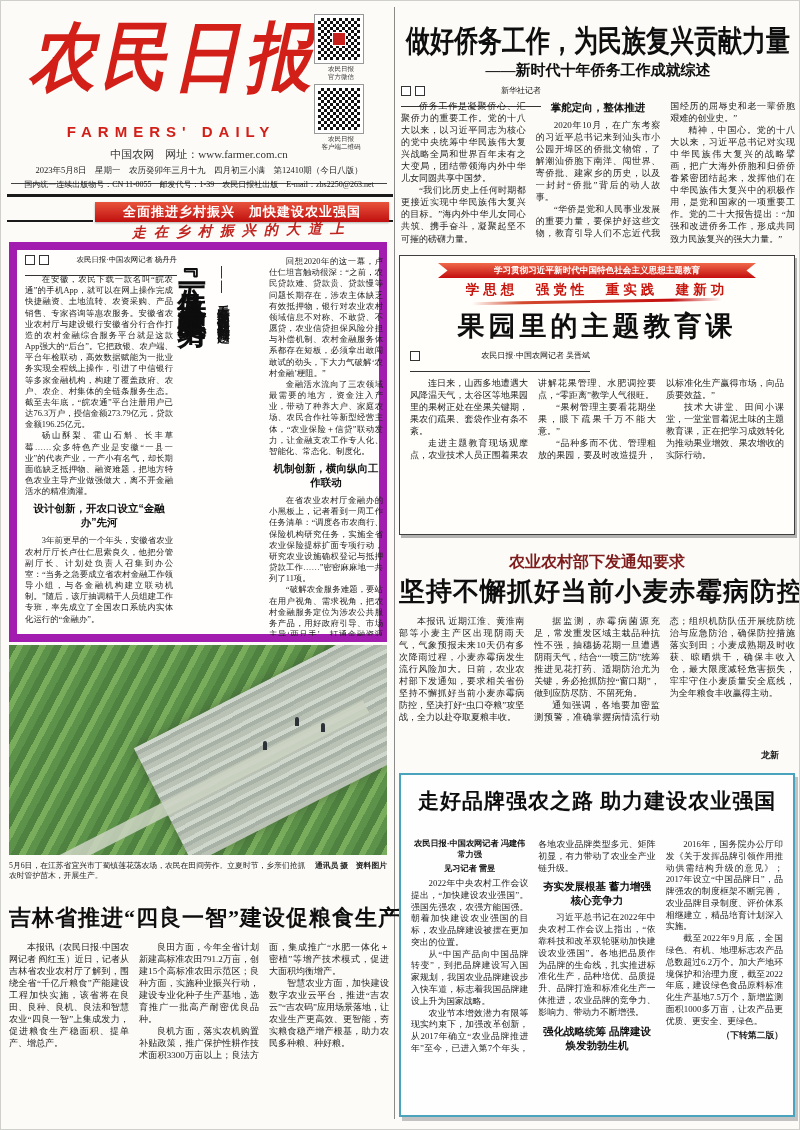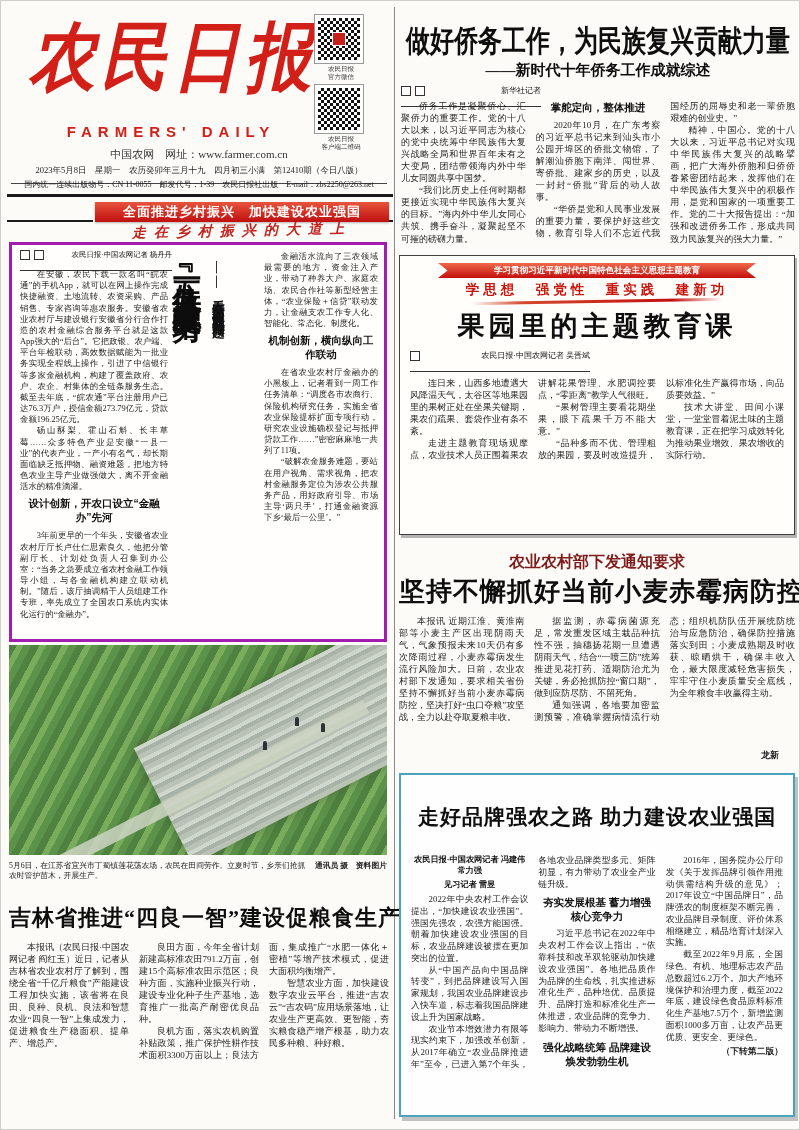--- a/index.html
+++ b/index.html
@@ -44,21 +44,21 @@
   .byline-text{flex:1;text-align:right;}
 
   
   .banner-red{background:linear-gradient(180deg,#e8543c,#c00f0f);color:#fff;font-weight:900;
               font-size:13px;letter-spacing:1px;text-align:center;line-height:20px;height:20px;
               font-family:"Liberation Sans",sans-serif;box-shadow:0 1px 2px rgba(0,0,0,.3);white-space:nowrap;}
   .banner-script{color:#c1241f;font-style:italic;font-weight:bold;font-size:14px;letter-spacing:8px;
                  text-align:center;transform:rotate(-1.2deg);font-family:"DejaVu Serif",serif;white-space:nowrap;}
 
   
-  .feature-box{border:3px solid #a21caf;background:#fffefd;box-sizing:border-box;}
+  .feature-box{border:8px solid #a21caf;background:#fffefd;box-sizing:border-box;}
   .v-wrap{display:flex;flex-direction:row;align-items:flex-start;}
   .v-main{writing-mode:vertical-lr;text-orientation:upright;font-size:29px;font-weight:900;
           letter-spacing:3px;color:#0d0d0d;line-height:1.05;}
   .v-sub{writing-mode:vertical-lr;text-orientation:mixed;font-size:12.5px;font-weight:bold;
          padding-top:6px;margin-left:7px;letter-spacing:2px;color:#111;}
 
   
   .edu-box{border:1px solid #3f3f3f;background:#fffefb;box-shadow:2px 3px 0 rgba(90,90,90,.45);box-sizing:border-box;padding:7px 10px;}
   .ribbon{margin:0 auto;width:318px;height:15px;background:linear-gradient(180deg,#ef6a4a,#c40e0e);
           color:#fff;font-size:8.6px;font-weight:bold;text-align:center;line-height:15px;
@@ -145,20 +145,21 @@
         <p class="para">在安徽，农民下载一款名叫“皖农通”的手机App，就可以在网上操作完成快捷融资、土地流转、农资采购、产品销售、专家咨询等惠农服务。安徽省农业农村厅与建设银行安徽省分行合作打造的农村金融综合服务平台就是这款App强大的“后台”。它把政银、农户端、平台年检联动，高效数据赋能为一批业务实现全程线上操作，引进了中信银行等多家金融机构，构建了覆盖政府、农户、农企、村集体的全链条服务生态。截至去年底，“皖农通”平台注册用户已达76.3万户，授信金额273.79亿元，贷款金额196.25亿元。</p>
         <p class="para">砀山酥梨、霍山石斛、长丰草莓……众多特色产业是安徽“一县一业”的代表产业，一产小有名气，却长期面临缺乏抵押物、融资难题，把地方特色农业主导产业做强做大，离不开金融活水的精准滴灌。</p>
         <h4 class="subhead">设计创新，开农口设立“金融办”先河</h4>
         <p class="para">3年前更早的一个年头，安徽省农业农村厅厅长卢仕仁思索良久，他把分管副厅长、计划处负责人召集到办公室：“当务之急要成立省农村金融工作领导小组，与各金融机构建立联动机制。”随后，该厅抽调精干人员组建工作专班，率先成立了全国农口系统内实体化运行的“金融办”。</p>
       </div>
     <div class="abs v-wrap" style="left:160px;top:10px;height:378px;">
       <div class="v-main">『五位一体』金融支农更给力</div>
       <div class="v-sub">——看安徽如何破解农业融资难问题</div>
     </div>
     <div class="abs single-col" style="left:252px;top:6px;width:114px;height:380px;font-size:8.4px;">
+        <p class="para">回想2020年的这一幕，卢仕仁坦言触动很深：“之前，农民贷款难、贷款贵、贷款慢等问题长期存在，涉农主体缺乏有效抵押物，银行对农业农村领域信息不对称、不敢贷、不愿贷，农业信贷担保风险分担与补偿机制、农村金融服务体系都存在短板，必须拿出敢闯敢试的劲头，下大力气破解‘农村金融’梗阻。”</p>
         <p class="para">金融活水流向了三农领域最需要的地方，资金注入产业，带动了种养大户、家庭农场、农民合作社等新型经营主体，“农业保险＋信贷”联动发力，让金融支农工作专人化、智能化、常态化、制度化。</p>
         <h4 class="subhead">机制创新，横向纵向工作联动</h4>
         <p class="para">在省农业农村厅金融办的小黑板上，记者看到一周工作任务清单：“调度各市农商行、保险机构研究任务，实施全省农业保险提标扩面专项行动，研究农业设施确权登记与抵押贷款工作……”密密麻麻地一共列了11项。</p>
         <p class="para">“破解农金服务难题，要站在用户视角、需求视角，把农村金融服务定位为涉农公共服务产品，用好政府引导、市场主导‘两只手’，打通金融资源下乡‘最后一公里’。”</p>
       </div>
   </div>
 
   <div class="abs photo" style="left:8px;top:644px;width:378px;height:210px;">
     <div class="paddy"></div>
     <div class="path-strip"></div>
@@ -200,21 +201,21 @@
   <div class="abs kicker" style="left:398px;top:551px;width:396px;font-size:16px;">农业农村部下发通知要求</div>
   <div class="abs headline-serif" style="left:398px;top:573px;width:396px;font-size:26px;letter-spacing:1px;">坚持不懈抓好当前小麦赤霉病防控</div>
   <div class="abs cols3" style="left:398px;top:614px;width:396px;height:148px;">
       <p class="para">本报讯 近期江淮、黄淮南部等小麦主产区出现阴雨天气，气象预报未来10天仍有多次降雨过程，小麦赤霉病发生流行风险加大。日前，农业农村部下发通知，要求相关省份坚持不懈抓好当前小麦赤霉病防控，坚决打好“虫口夺粮”攻坚战，全力以赴夺取夏粮丰收。</p>
       <p class="para">据监测，赤霉病菌源充足，常发重发区域主栽品种抗性不强，抽穗扬花期一旦遭遇阴雨天气，结合“一喷三防”统筹推进见花打药、适期防治尤为关键，务必抢抓防控“窗口期”，做到应防尽防、不留死角。</p>
       <p class="para">通知强调，各地要加密监测预警，准确掌握病情流行动态；组织机防队伍开展统防统治与应急防治，确保防控措施落实到田；小麦成熟期及时收获、晾晒烘干，确保丰收入仓，最大限度减轻危害损失，牢牢守住小麦质量安全底线，为全年粮食丰收赢得主动。</p>
     </div>
   <div class="sign" style="left:760px;top:748px;">龙新</div>
 
   <div class="abs brand-box" style="left:398px;top:772px;width:396px;height:344px;">
-    <div class="headline-serif" style="font-size:21px;letter-spacing:1px;margin-top:20px;">走好品牌强农之路 助力建设农业强国</div>
+    <div class="headline-serif" style="font-size:21px;letter-spacing:1px;margin-top:4px;">走好品牌强农之路 助力建设农业强国</div>
     <div class="cols3" style="margin-top:24px;height:272px;font-size:8.8px;">
         <p class="byline-line">农民日报·中国农网记者 冯建伟 常力强</p>
         <p class="byline-line">见习记者 雷昱</p>
         <p class="para">2022年中央农村工作会议提出，“加快建设农业强国”。强国先强农，农强方能国强。朝着加快建设农业强国的目标，农业品牌建设被摆在更加突出的位置。</p>
         <p class="para">从“中国产品向中国品牌转变”，到把品牌建设写入国家规划，我国农业品牌建设步入快车道，标志着我国品牌建设上升为国家战略。</p>
         <p class="para">农业节本增效潜力有限等现实约束下，加强改革创新，从2017年确立“农业品牌推进年”至今，已进入第7个年头，各地农业品牌类型多元、矩阵初显，有力带动了农业全产业链升级。</p>
         <h4 class="subhead">夯实发展根基 蓄力增强核心竞争力</h4>
         <p class="para">习近平总书记在2022年中央农村工作会议上指出，“依靠科技和改革双轮驱动加快建设农业强国”。各地把品质作为品牌的生命线，扎实推进标准化生产，品种培优、品质提升、品牌打造和标准化生产一体推进，农业品牌的竞争力、影响力、带动力不断增强。</p>
         <h4 class="subhead">强化战略统筹 品牌建设焕发勃勃生机</h4>
         <p class="para">2016年，国务院办公厅印发《关于发挥品牌引领作用推动供需结构升级的意见》；2017年设立“中国品牌日”，品牌强农的制度框架不断完善，农业品牌目录制度、评价体系相继建立，精品培育计划深入实施。</p>

